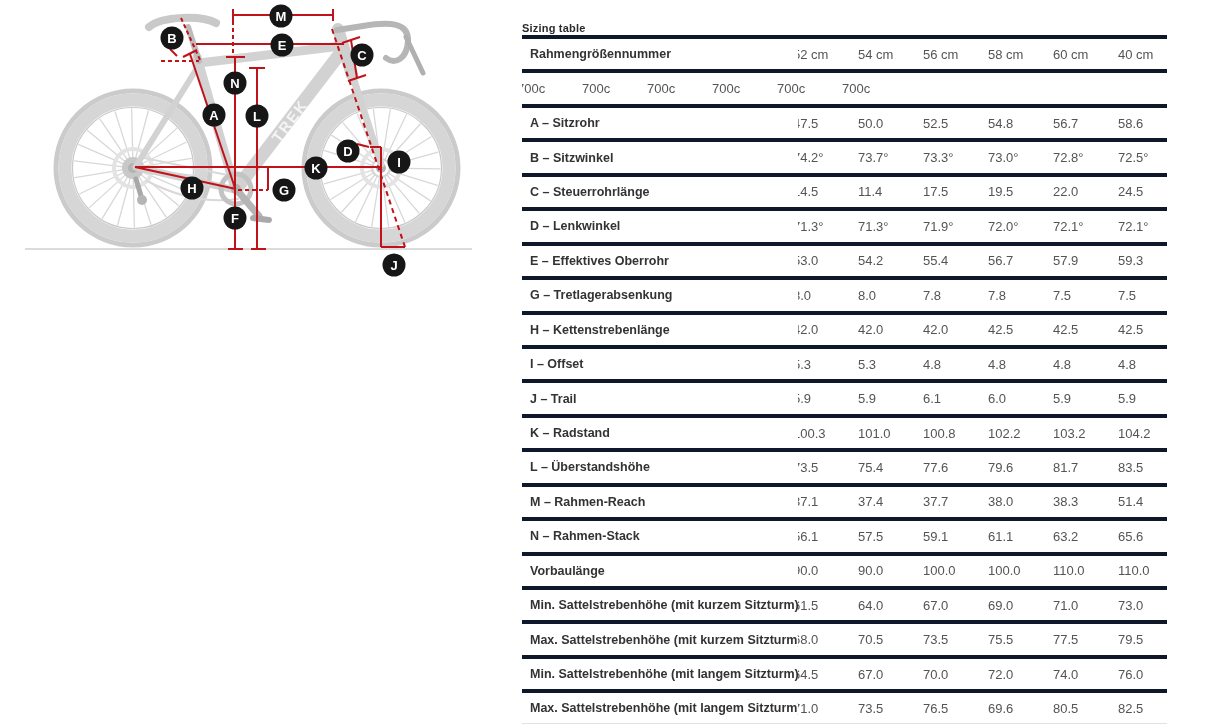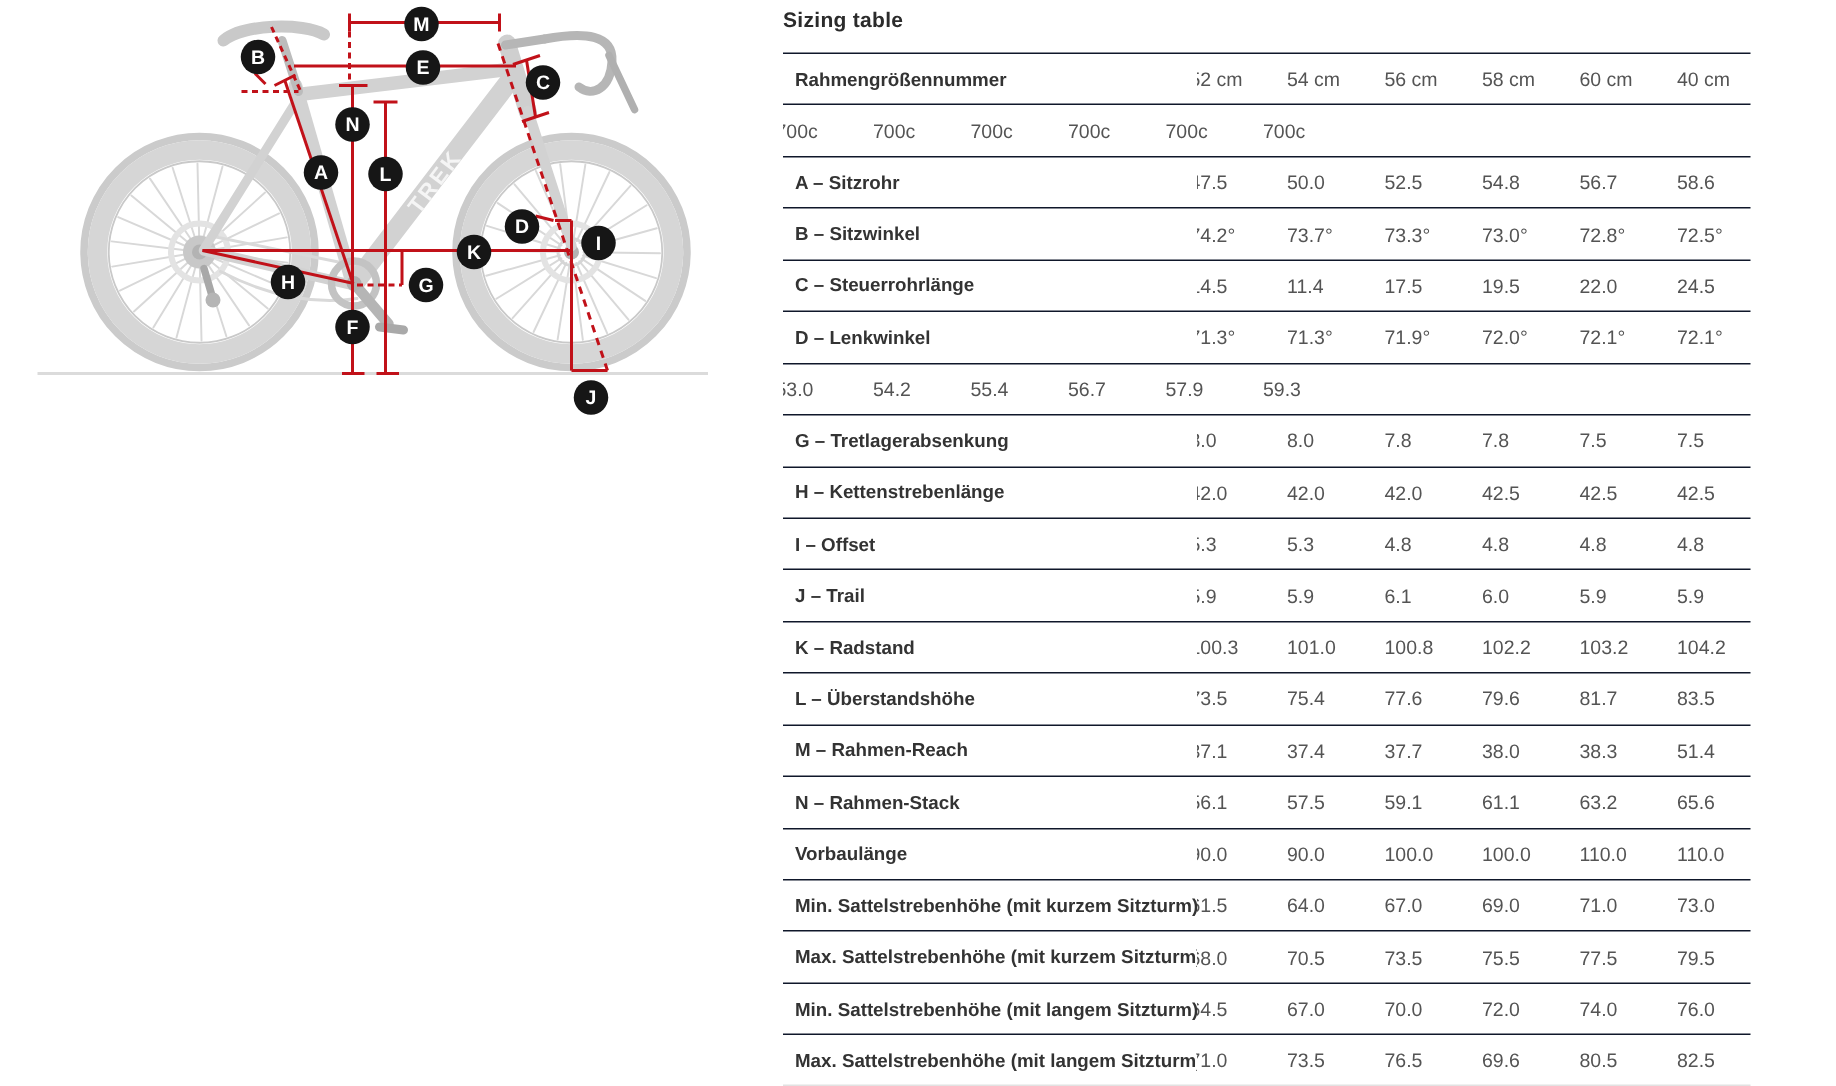--- a/index.html
+++ b/index.html
@@ -10,24 +10,24 @@
   }
   
   .diagram{position:absolute;left:0;top:0;width:500px;height:290px;}
   .badge-c{fill:#161616;}
   .badge-t{fill:#ffffff;font-size:13px;font-weight:700;text-anchor:middle;
            font-family:"Liberation Sans",sans-serif;}
   .brand-t{fill:#f5f5f5;font-size:15px;font-weight:700;letter-spacing:2px;
            text-anchor:middle;font-family:"Liberation Sans",sans-serif;}
   
   .sizing{position:absolute;left:522px;top:0;width:645px;}
-  .sizing-title{font-size:14px;font-weight:700;color:#2b2b2b;height:35px;
-                box-sizing:border-box;padding-top:5px;letter-spacing:.2px;}
+  .sizing-title{font-size:11px;font-weight:700;color:#2b2b2b;height:35px;
+                box-sizing:border-box;padding-top:22px;letter-spacing:.2px;}
   .row{display:flex;align-items:center;height:34.45px;
-       border-top:1px solid #0f172a;box-sizing:border-box;}
+       border-top:4px solid #0f172a;box-sizing:border-box;}
   .row:last-child{border-bottom:1px solid #e2e2e2;}
   .row-label{flex:none;width:276px;padding-left:8px;box-sizing:border-box;
              font-size:12.5px;font-weight:700;color:#333;
              white-space:nowrap;overflow:hidden;background:#fff;position:relative;z-index:2;}
   .row-values{flex:1 1 auto;overflow:hidden;display:flex;}
   .vals-track{display:flex;margin-left:-5px;}
   .val{flex:none;width:65px;font-size:13px;color:#545454;white-space:nowrap;}
 </style>
 </head>
 <body>
@@ -323,20 +323,21 @@
             <div class="val">71.3°</div>
             <div class="val">71.3°</div>
             <div class="val">71.9°</div>
             <div class="val">72.0°</div>
             <div class="val">72.1°</div>
             <div class="val">72.1°</div>
           </div>
         </div>
       </div>
       <div class="row">
+        <div class="row-label">E – Effektives Oberrohr</div>
         <div class="row-values">
           <div class="vals-track">
             <div class="val">53.0</div>
             <div class="val">54.2</div>
             <div class="val">55.4</div>
             <div class="val">56.7</div>
             <div class="val">57.9</div>
             <div class="val">59.3</div>
           </div>
         </div>

